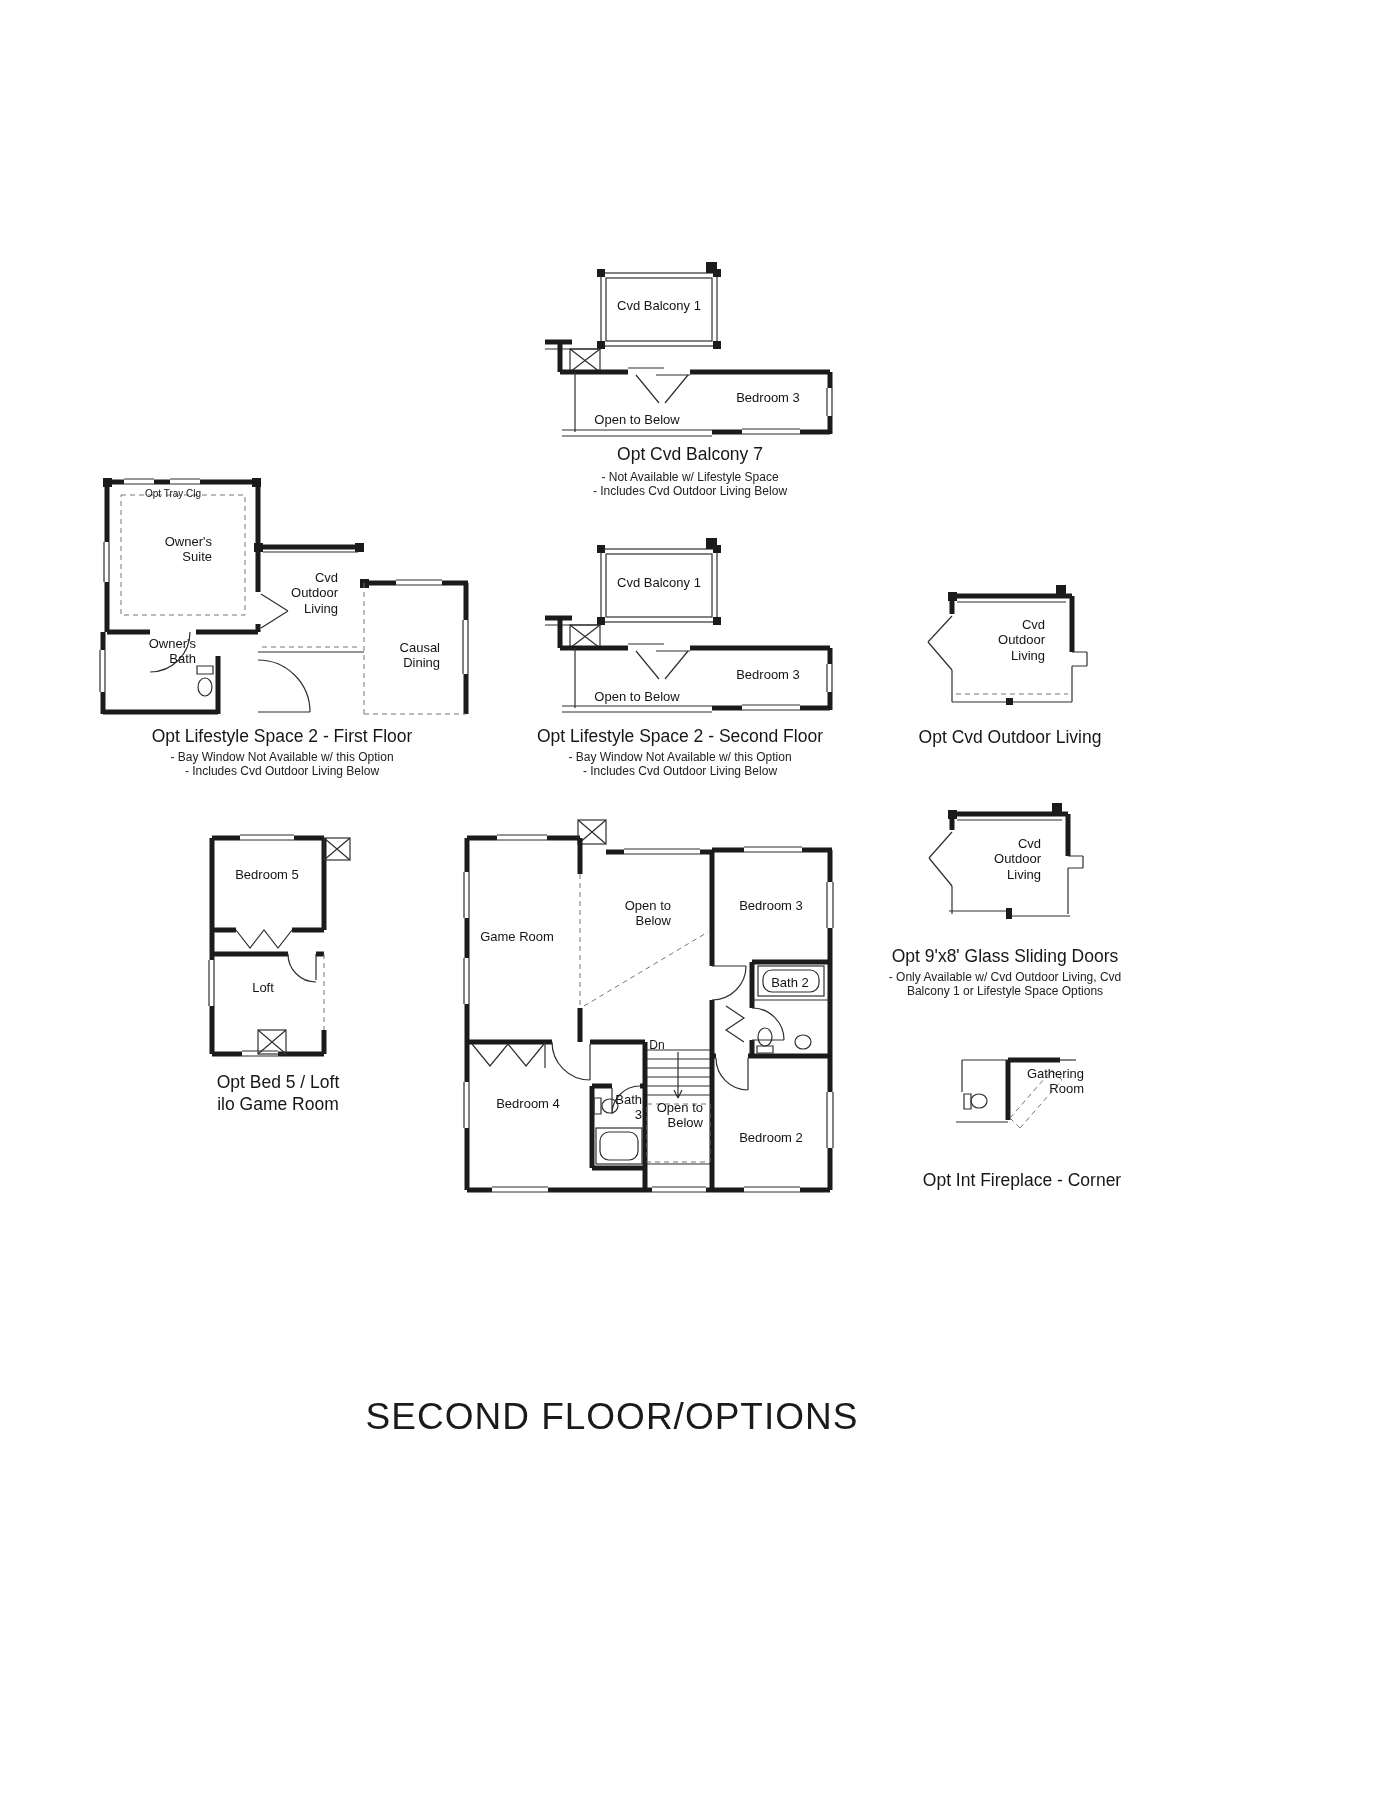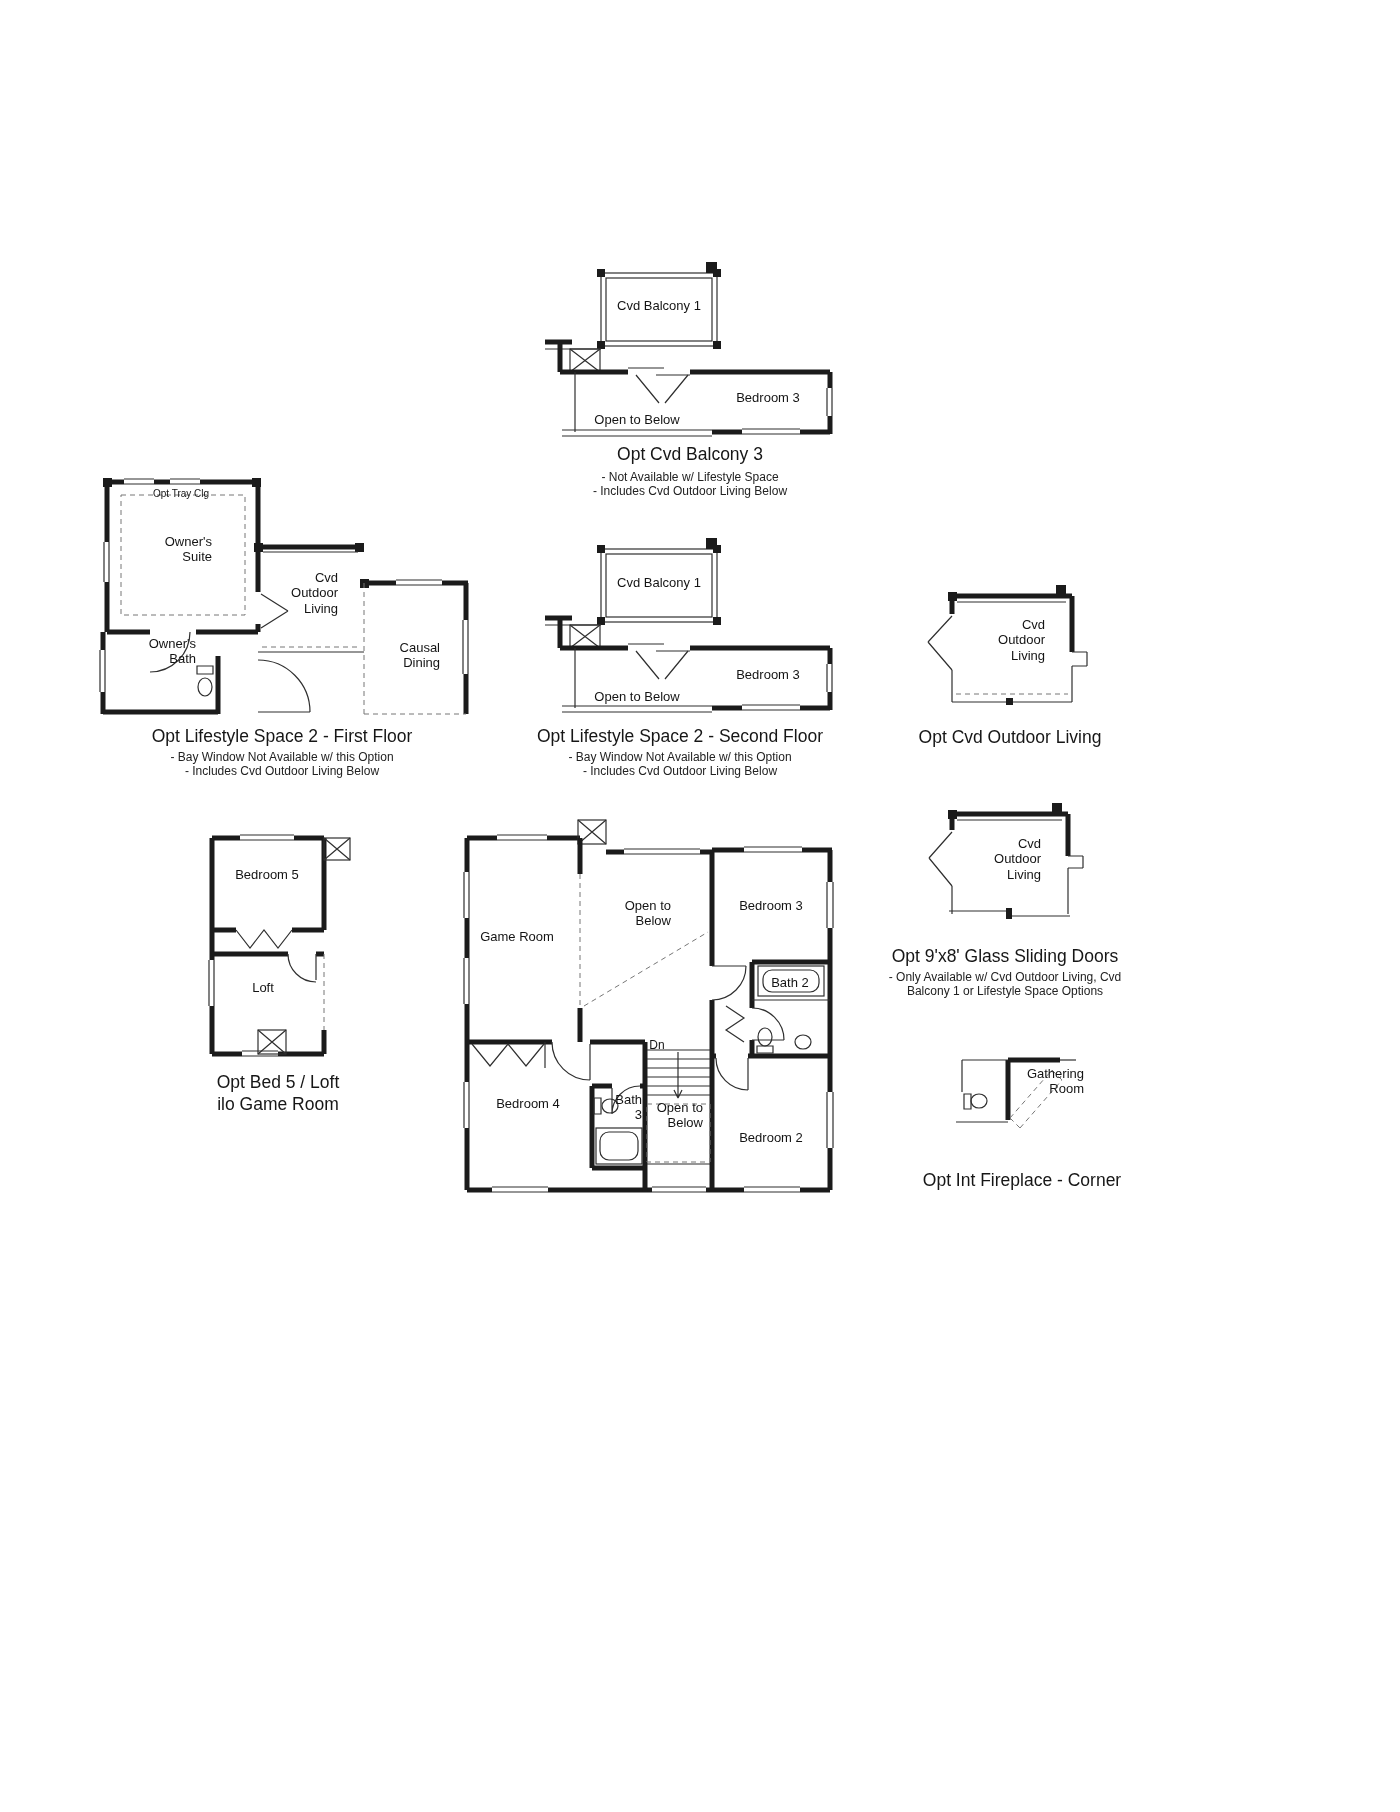--- a/index.html
+++ b/index.html
@@ -184,25 +184,25 @@
       <path class="d" d="M1010,1118 L1052,1070 M1020,1128 L1062,1080 M1010,1118 L1020,1128 M1052,1070 L1062,1080"></path>
       <path class="t" d="M962,1060 H1008 M962,1060 V1092 M956,1122 H1008"></path>
       <path class="t" d="M964,1094 h7 v15 h-7 z"></path>
       <ellipse class="t" cx="979" cy="1101" rx="8" ry="7"></ellipse>
     </g>
   </svg>
 
   <div class="lbl" style="left:659px;top:298px">Cvd Balcony 1</div>
   <div class="lbl" style="left:768px;top:390px">Bedroom 3</div>
   <div class="lbl" style="left:637px;top:412px">Open to Below</div>
-  <div class="cap" style="left:690px;top:444px">Opt Cvd Balcony 3</div>
+  <div class="cap" style="left:690px;top:444px">Opt Cvd Balcony 7</div>
   <div class="note" style="left:690px;top:470px">- Not Available w/ Lifestyle Space</div>
   <div class="note" style="left:690px;top:484px">- Includes Cvd Outdoor Living Below</div>
 
-  <div class="lbl sm" style="left:181px;top:488px">Opt Tray Clg</div>
+  <div class="lbl sm" style="left:173px;top:488px">Opt Tray Clg</div>
   <div class="lbl wrap" style="left:176px;top:534px;width:72px">Owner's Suite</div>
   <div class="lbl wrap" style="left:305px;top:570px;width:66px">Cvd Outdoor Living</div>
   <div class="lbl wrap" style="left:410px;top:640px;width:60px">Causal Dining</div>
   <div class="lbl wrap" style="left:164px;top:636px;width:64px">Owner's Bath</div>
   <div class="cap" style="left:282px;top:726px">Opt Lifestyle Space 2 - First Floor</div>
   <div class="note" style="left:282px;top:750px">- Bay Window Not Available w/ this Option</div>
   <div class="note" style="left:282px;top:764px">- Includes Cvd Outdoor Living Below</div>
 
   <div class="lbl" style="left:659px;top:575px">Cvd Balcony 1</div>
   <div class="lbl" style="left:768px;top:667px">Bedroom 3</div>
@@ -230,14 +230,15 @@
   <div class="lbl" style="left:790px;top:975px">Bath 2</div>
   <div class="lbl" style="left:528px;top:1096px">Bedroom 4</div>
   <div class="lbl wrap" style="left:624px;top:1092px;width:36px">Bath 3</div>
   <div class="lbl" style="left:657px;top:1038px;font-size:12px">Dn</div>
   <div class="lbl wrap" style="left:679px;top:1100px;width:48px">Open to Below</div>
   <div class="lbl" style="left:771px;top:1130px">Bedroom 2</div>
 
   <div class="lbl wrap" style="left:1042px;top:1066px;width:84px">Gathering Room</div>
   <div class="cap" style="left:1022px;top:1170px">Opt Int Fireplace - Corner</div>
 
+  <div class="title" style="left:612px;top:1396px">SECOND FLOOR/OPTIONS</div>
 
 </div>
 
 </body></html>

